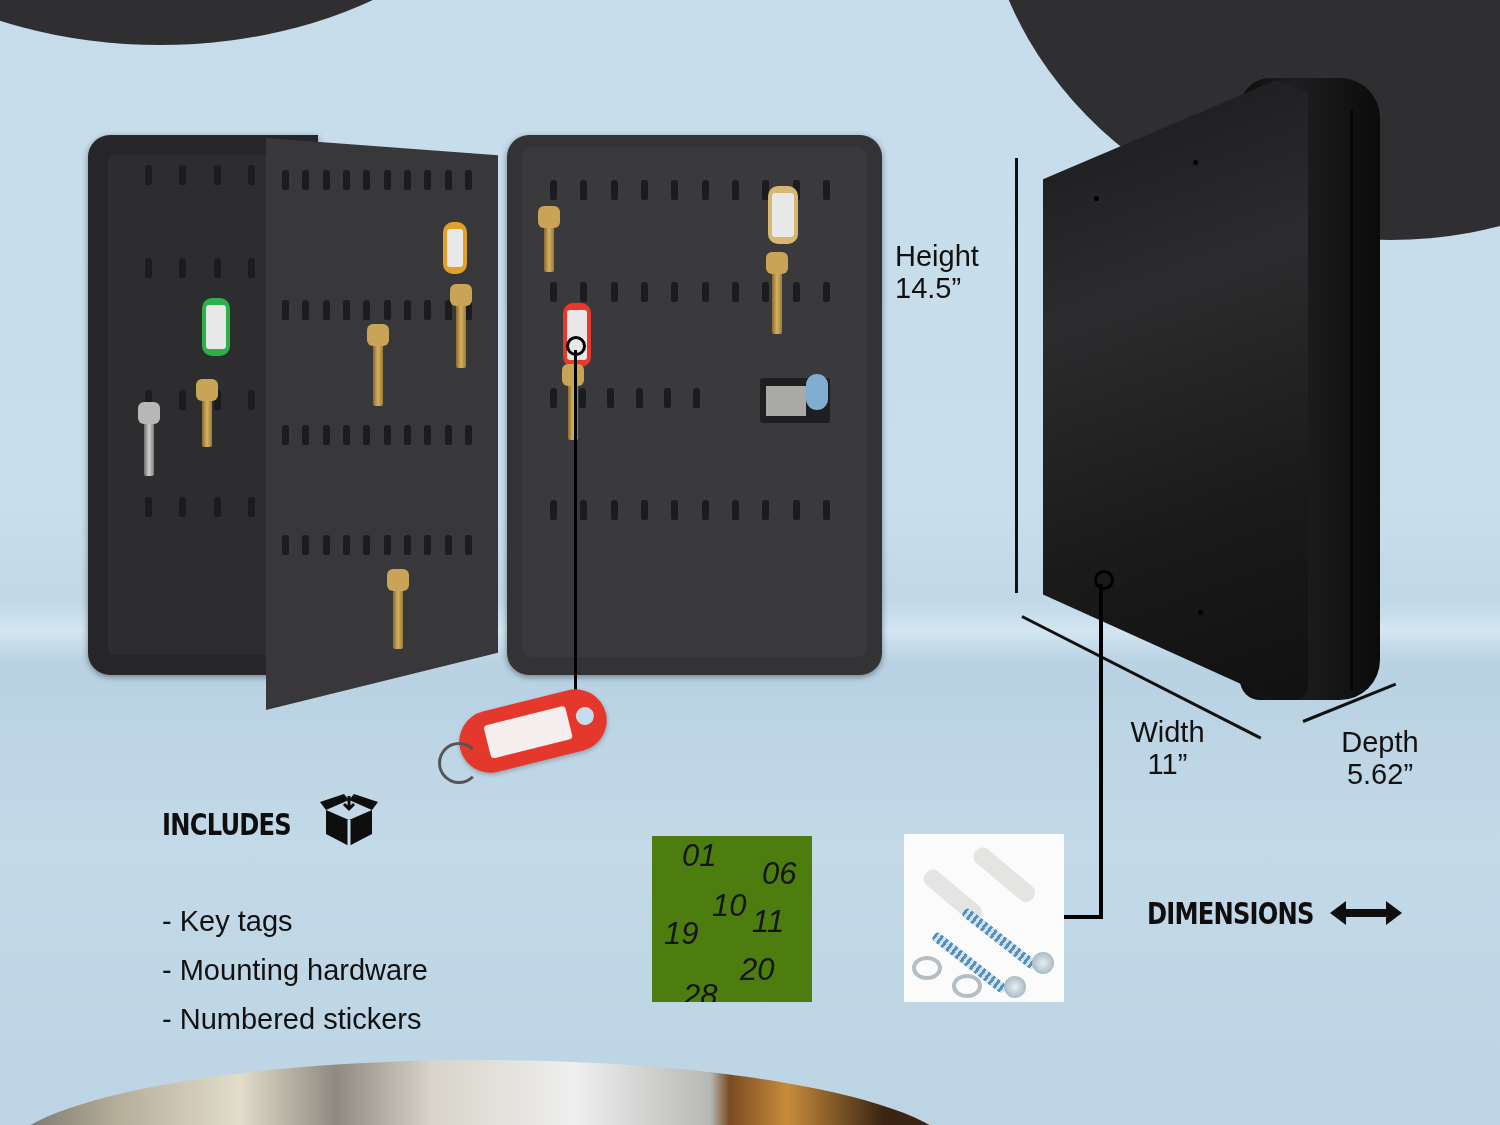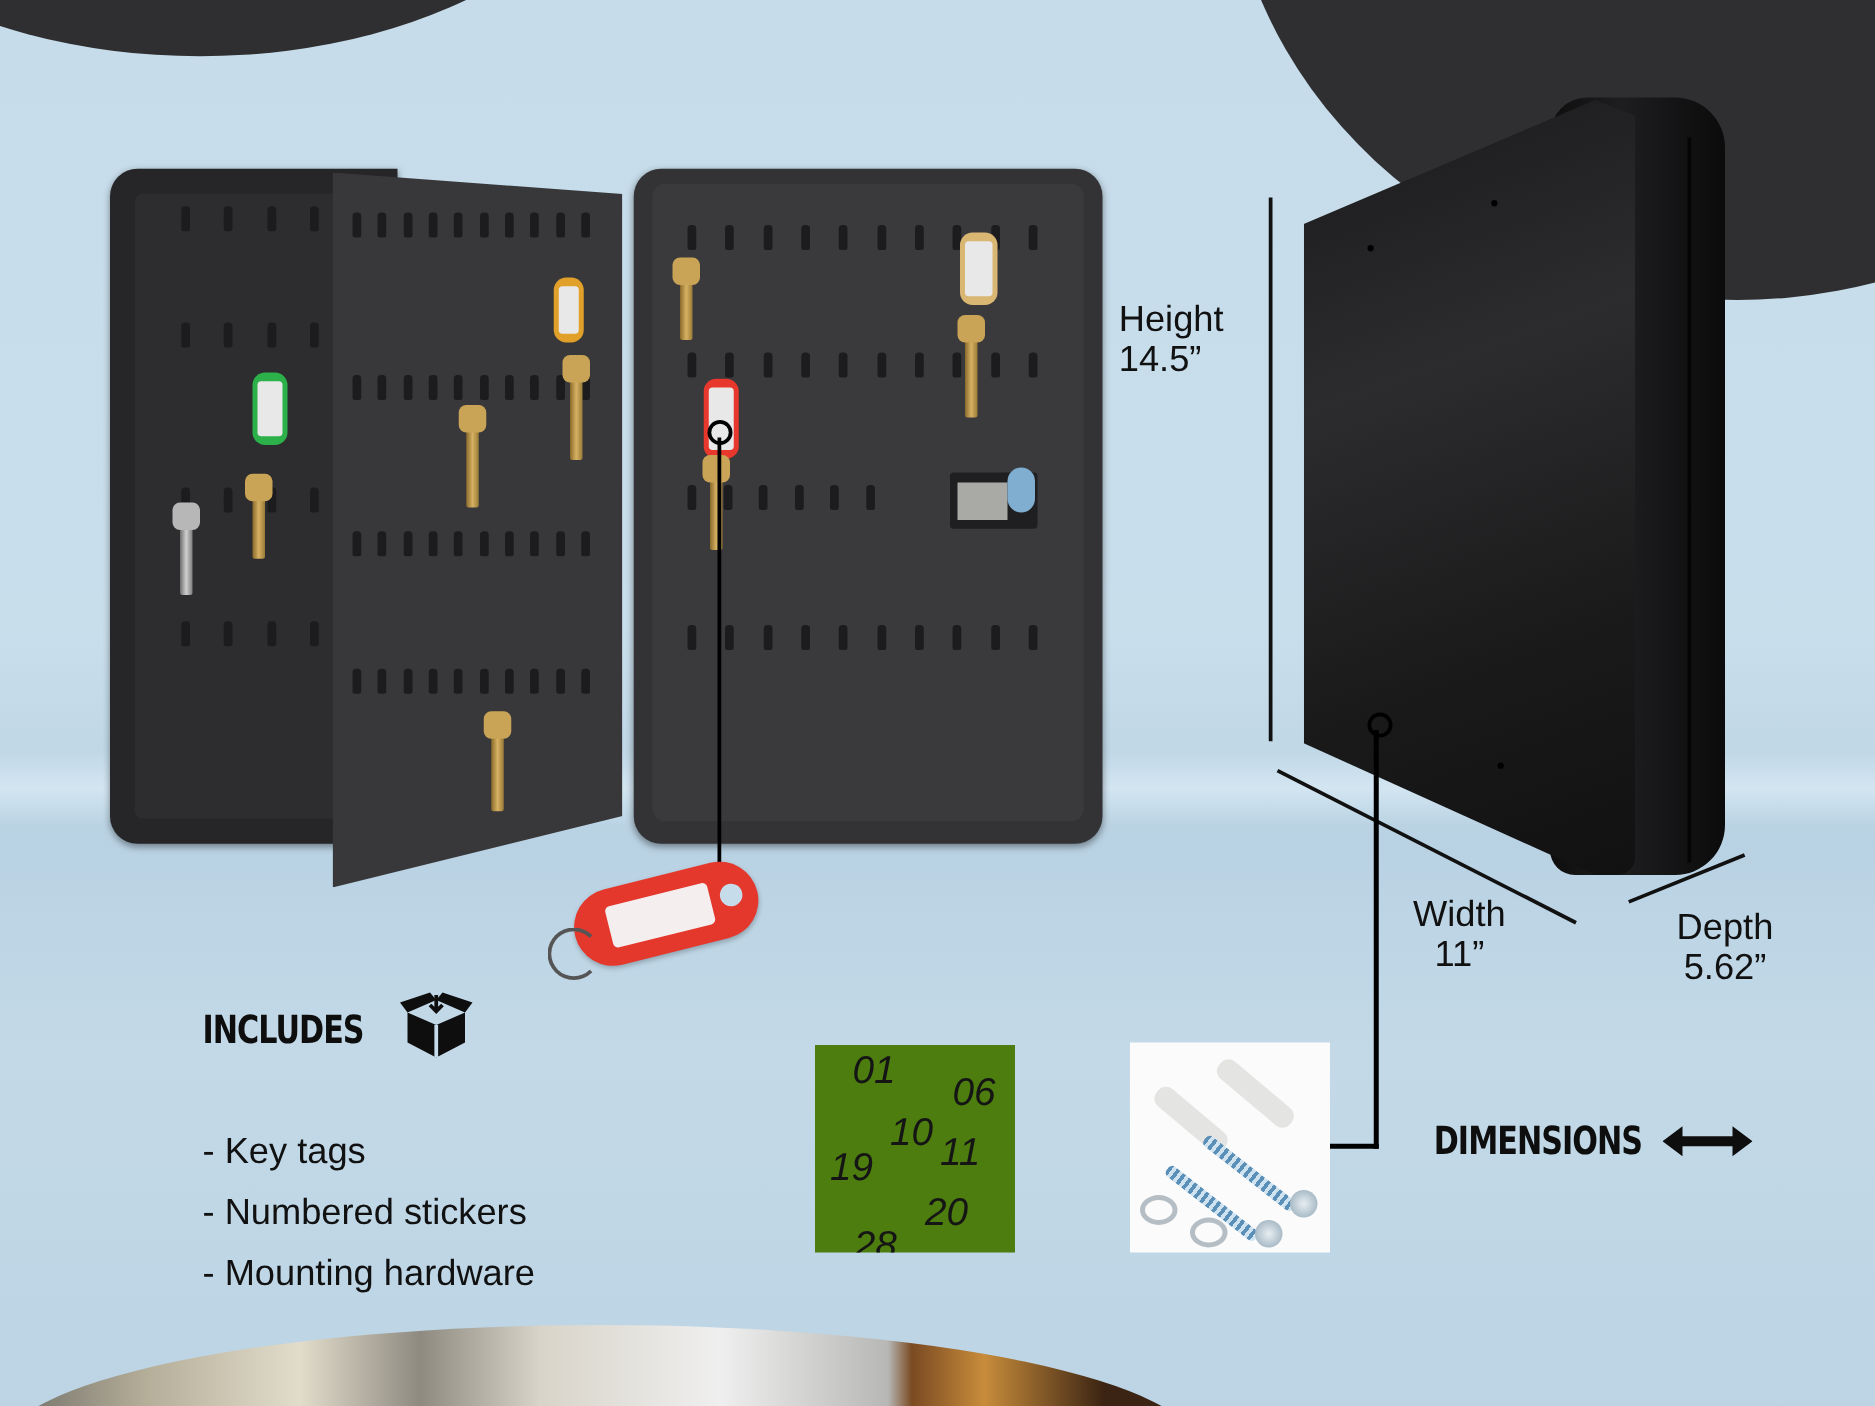--- a/index.html
+++ b/index.html
@@ -270,22 +270,22 @@
 <div class="heading" style="left:162px;top:806px;">INCLUDES</div>
 <svg class="abs" style="left:318px;top:792px;" width="62" height="56" viewBox="0 0 62 56">
   <polygon points="8,18 31,28 54,18 54,42 31,54 8,42" fill="#0e0e0e"></polygon>
   <polygon points="2,10 26,2 31,8 8,18" fill="#0e0e0e"></polygon>
   <polygon points="60,10 36,2 31,8 54,18" fill="#0e0e0e"></polygon>
   <line x1="31" y1="28" x2="31" y2="54" stroke="#c6dcea" stroke-width="3"></line>
   <path d="M31 4 v12 M26 12 l5 5 5-5" stroke="#0e0e0e" stroke-width="3" fill="none"></path>
 </svg>
 <div class="list">
   <div>- Key tags</div>
+  <div>- Mounting hardware</div>
   <div>- Numbered stickers</div>
-  <div>- Mounting hardware</div>
 </div>
 
 <div class="thumb" style="left:652px;top:836px;width:160px;height:166px;">
   <span class="num" style="left:30px;top:2px;">01</span>
   <span class="num" style="left:110px;top:20px;">06</span>
   <span class="num" style="left:20px;top:52px;margin-left:40px;">10</span>
   <span class="num" style="left:100px;top:68px;">11</span>
   <span class="num" style="left:12px;top:80px;">19</span>
   <span class="num" style="left:88px;top:116px;">20</span>
   <span class="num" style="left:2px;top:142px;margin-left:29px;">28</span>

